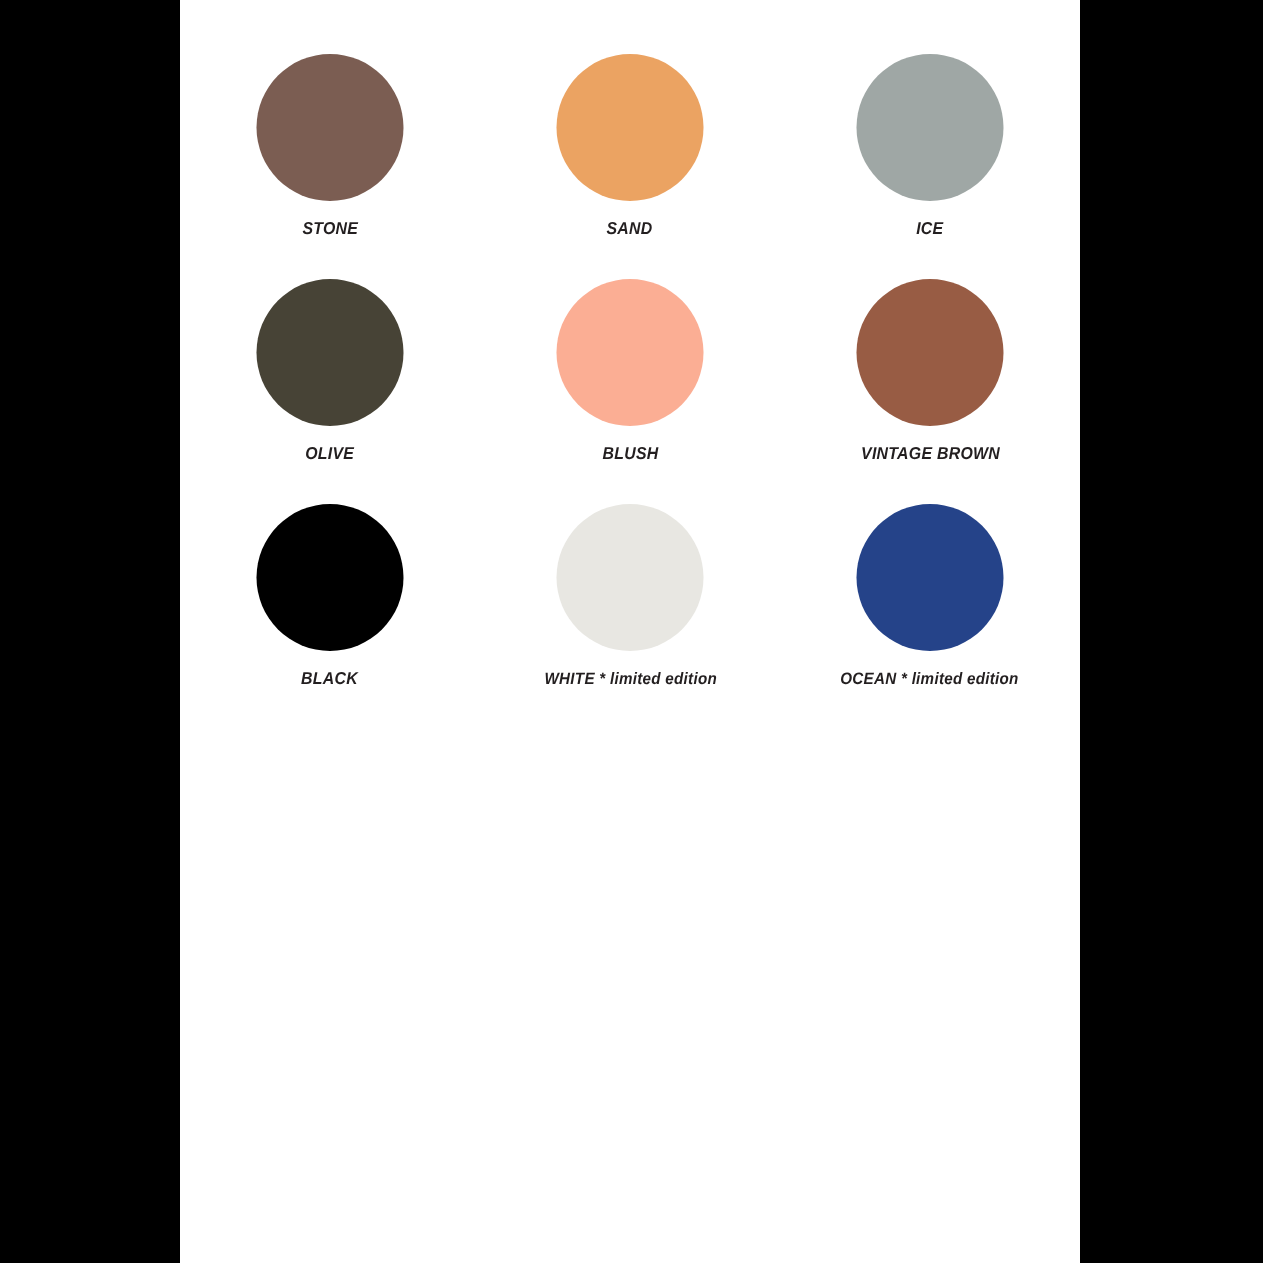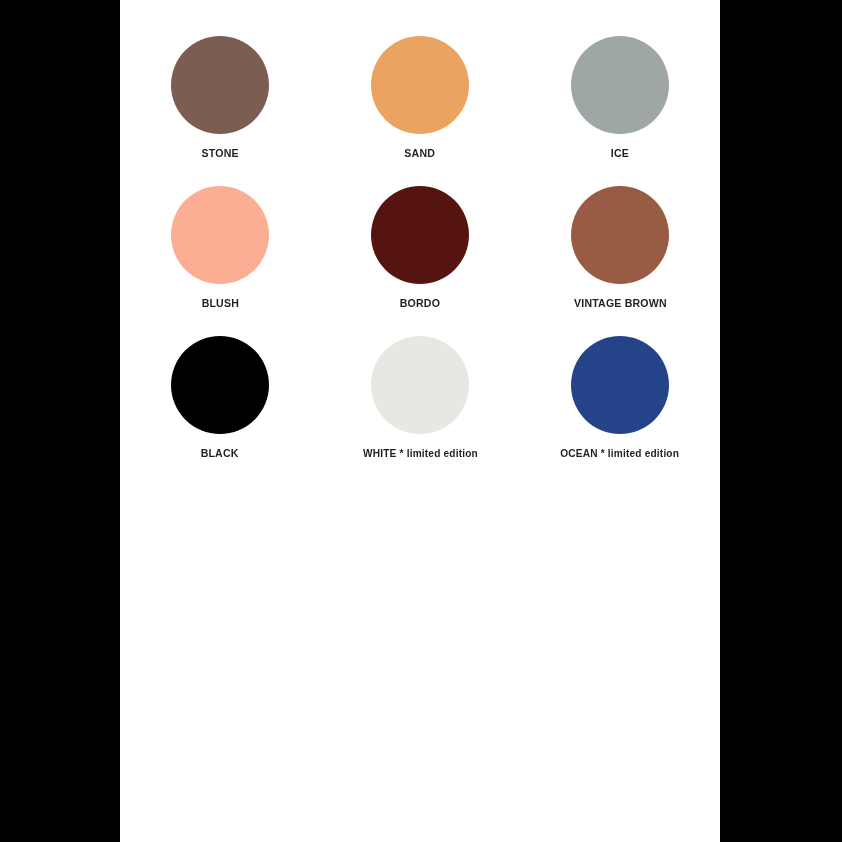--- a/index.html
+++ b/index.html
@@ -13,20 +13,21 @@
     height: 842px;
     overflow: hidden;
     font-family: "Liberation Sans", sans-serif;
     -webkit-font-smoothing: antialiased;
   }
   #stage {
     position: relative;
     width: 842px;
     height: 668px;
     background: #000000;
+    font-style: italic;
   }
   .page-card {
     position: absolute;
     left: 120px;
     top: 0;
     width: 600px;
     height: 842px;
     background: #FFFFFF;
     box-sizing: border-box;
   }
@@ -82,26 +83,26 @@
         </div>
         <div class="swatch-cell">
           <span class="swatch-dot" style="background: rgb(235, 163, 98);"></span>
           <div class="swatch-label">SAND</div>
         </div>
         <div class="swatch-cell">
           <span class="swatch-dot" style="background: rgb(159, 167, 165);"></span>
           <div class="swatch-label">ICE</div>
         </div>
         <div class="swatch-cell">
+          <span class="swatch-dot" style="background: rgb(71, 67, 54);"></span>
+          <div class="swatch-label">OLIVE</div>
+        </div>
+        <div class="swatch-cell">
           <span class="swatch-dot" style="background: rgb(251, 174, 148);"></span>
           <div class="swatch-label">BLUSH</div>
-        </div>
-        <div class="swatch-cell">
-          <span class="swatch-dot" style="background: rgb(85, 20, 16);"></span>
-          <div class="swatch-label">BORDO</div>
         </div>
         <div class="swatch-cell">
           <span class="swatch-dot" style="background: rgb(152, 92, 68);"></span>
           <div class="swatch-label">VINTAGE BROWN</div>
         </div>
         <div class="swatch-cell">
           <span class="swatch-dot" style="background: rgb(0, 0, 0);"></span>
           <div class="swatch-label">BLACK</div>
         </div>
         <div class="swatch-cell row-limited">

